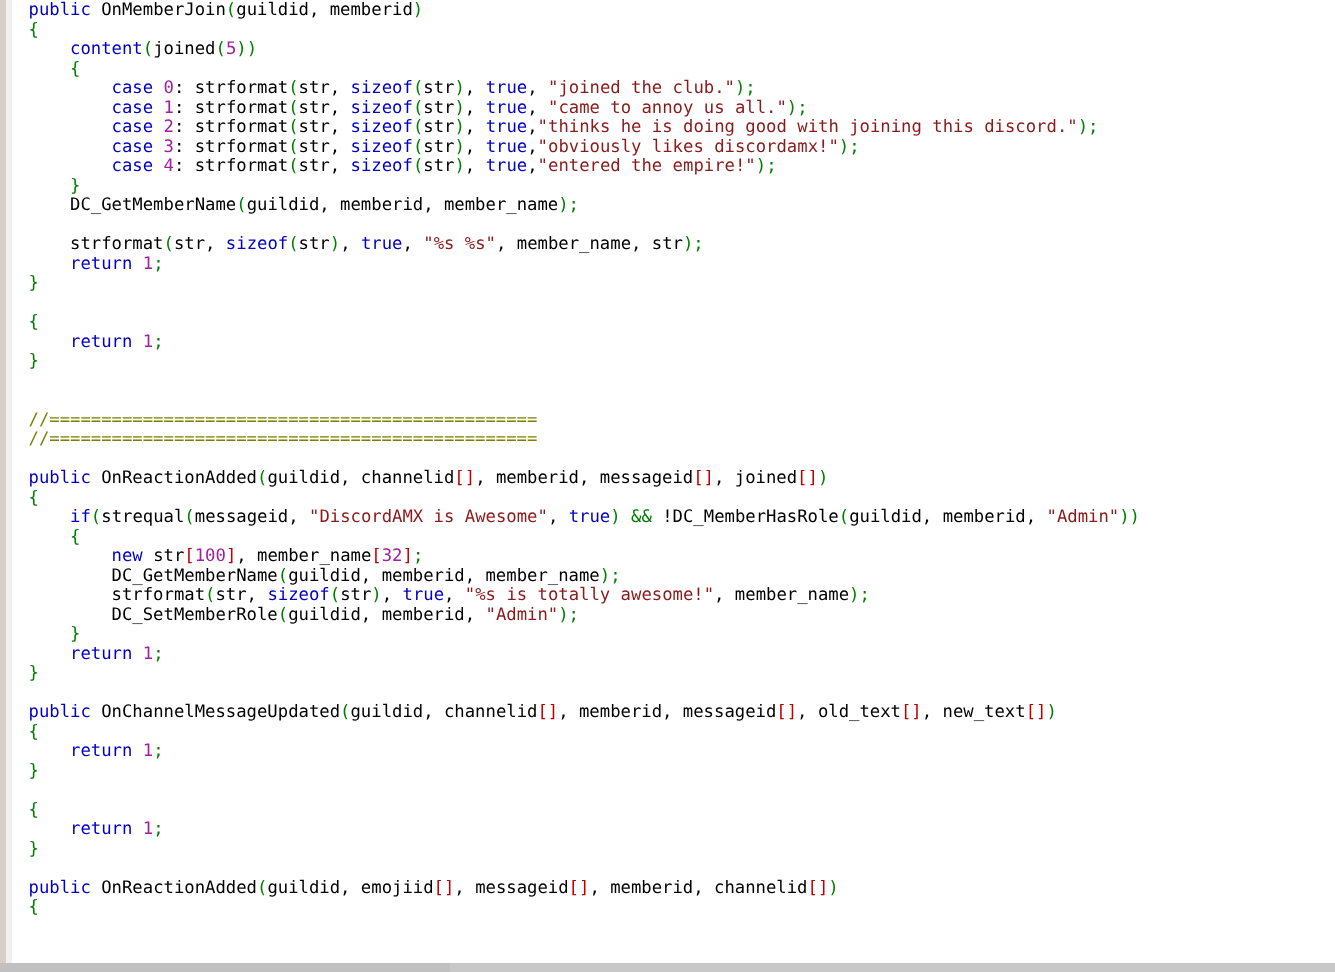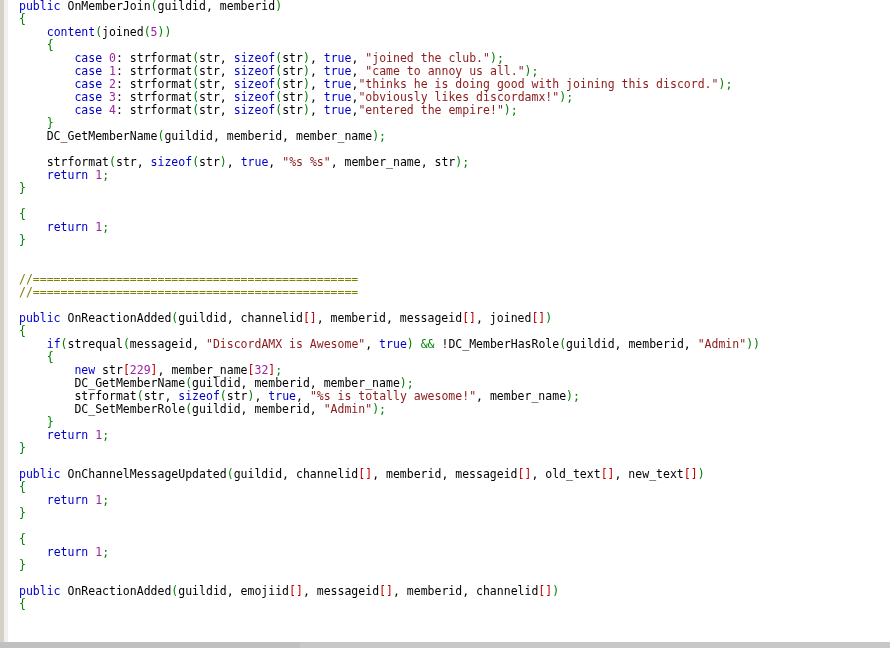--- a/index.html
+++ b/index.html
@@ -114,21 +114,21 @@
       <div class="line"><span class="par">}</span></div>
       <div class="line">&nbsp;</div>
       <div class="line">&nbsp;</div>
       <div class="line"><span class="cmt">//===============================================</span></div>
       <div class="line"><span class="cmt">//===============================================</span></div>
       <div class="line">&nbsp;</div>
       <div class="line"><span class="kw">public</span><span class="id"> OnReactionAdded</span><span class="par">(</span><span class="id">guildid, channelid</span><span class="brk">[]</span><span class="id">, memberid, messageid</span><span class="brk">[]</span><span class="id">, joined</span><span class="brk">[]</span><span class="par">)</span></div>
       <div class="line"><span class="par">{</span></div>
       <div class="line"><span class="id">    </span><span class="kw">if</span><span class="par">(</span><span class="id">strequal</span><span class="par">(</span><span class="id">messageid, </span><span class="str">"DiscordAMX is Awesome"</span><span class="id">, </span><span class="kw">true</span><span class="par">)</span><span class="id"> </span><span class="op">&amp;&amp;</span><span class="id"> !DC_MemberHasRole</span><span class="par">(</span><span class="id">guildid, memberid, </span><span class="str">"Admin"</span><span class="par">)</span><span class="par">)</span></div>
       <div class="line"><span class="id">    </span><span class="par">{</span></div>
-      <div class="line"><span class="id">        </span><span class="kw">new</span><span class="id"> str</span><span class="brk">[</span><span class="num">229</span><span class="brk">]</span><span class="id">, member_name</span><span class="brk">[</span><span class="num">32</span><span class="brk">]</span><span class="semi">;</span></div>
+      <div class="line"><span class="id">        </span><span class="kw">new</span><span class="id"> str</span><span class="brk">[</span><span class="num">100</span><span class="brk">]</span><span class="id">, member_name</span><span class="brk">[</span><span class="num">32</span><span class="brk">]</span><span class="semi">;</span></div>
       <div class="line"><span class="id">        DC_GetMemberName</span><span class="par">(</span><span class="id">guildid, memberid, member_name</span><span class="par">)</span><span class="semi">;</span></div>
       <div class="line"><span class="id">        strformat</span><span class="par">(</span><span class="id">str, </span><span class="kw">sizeof</span><span class="par">(</span><span class="id">str</span><span class="par">)</span><span class="id">, </span><span class="kw">true</span><span class="id">, </span><span class="str">"%s is totally awesome!"</span><span class="id">, member_name</span><span class="par">)</span><span class="semi">;</span></div>
       <div class="line"><span class="id">        DC_SetMemberRole</span><span class="par">(</span><span class="id">guildid, memberid, </span><span class="str">"Admin"</span><span class="par">)</span><span class="semi">;</span></div>
       <div class="line"><span class="id">    </span><span class="par">}</span></div>
       <div class="line"><span class="id">    </span><span class="kw">return</span><span class="id"> </span><span class="num">1</span><span class="semi">;</span></div>
       <div class="line"><span class="par">}</span></div>
       <div class="line">&nbsp;</div>
       <div class="line"><span class="kw">public</span><span class="id"> OnChannelMessageUpdated</span><span class="par">(</span><span class="id">guildid, channelid</span><span class="brk">[]</span><span class="id">, memberid, messageid</span><span class="brk">[]</span><span class="id">, old_text</span><span class="brk">[]</span><span class="id">, new_text</span><span class="brk">[]</span><span class="par">)</span></div>
       <div class="line"><span class="par">{</span></div>
       <div class="line"><span class="id">    </span><span class="kw">return</span><span class="id"> </span><span class="num">1</span><span class="semi">;</span></div>

